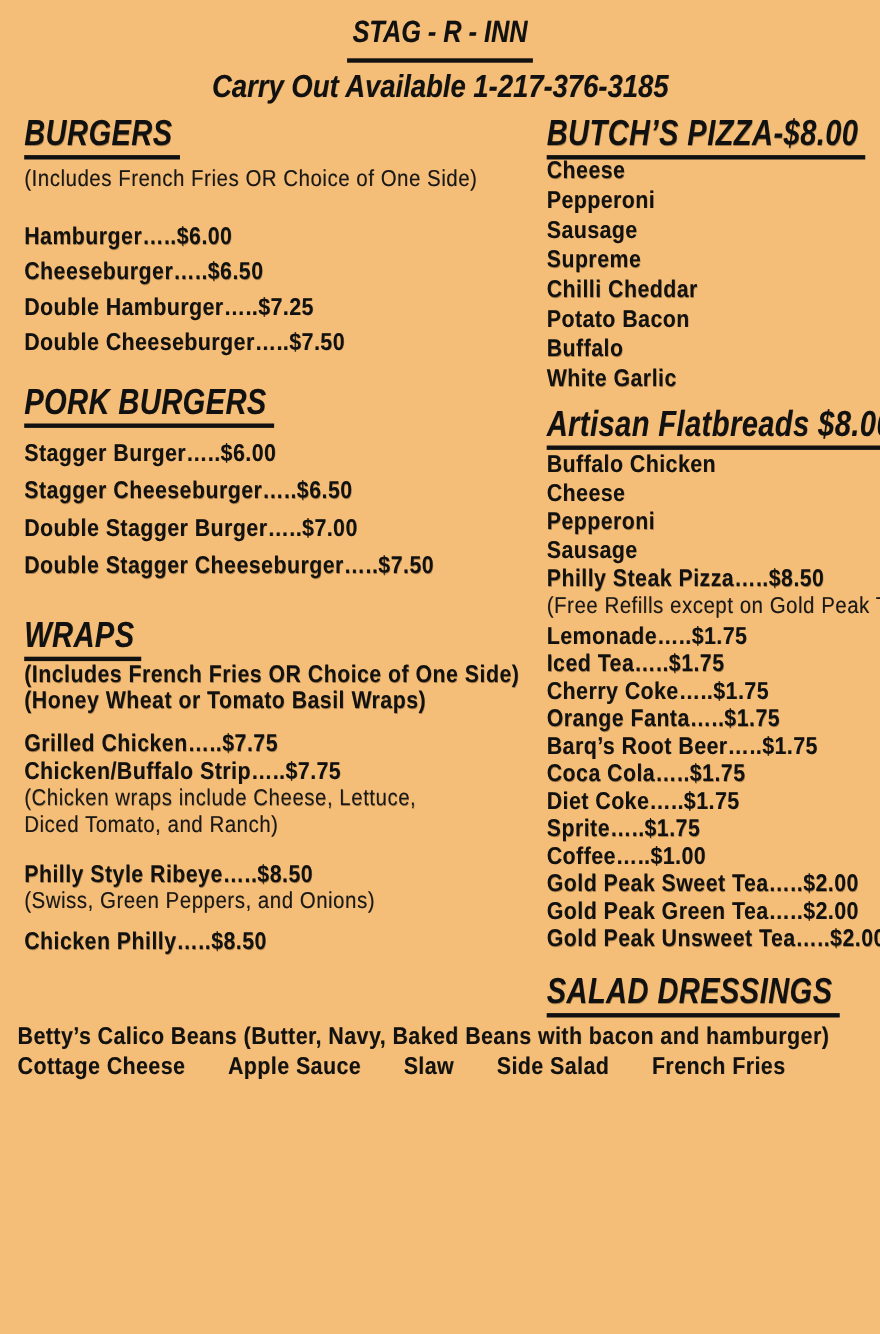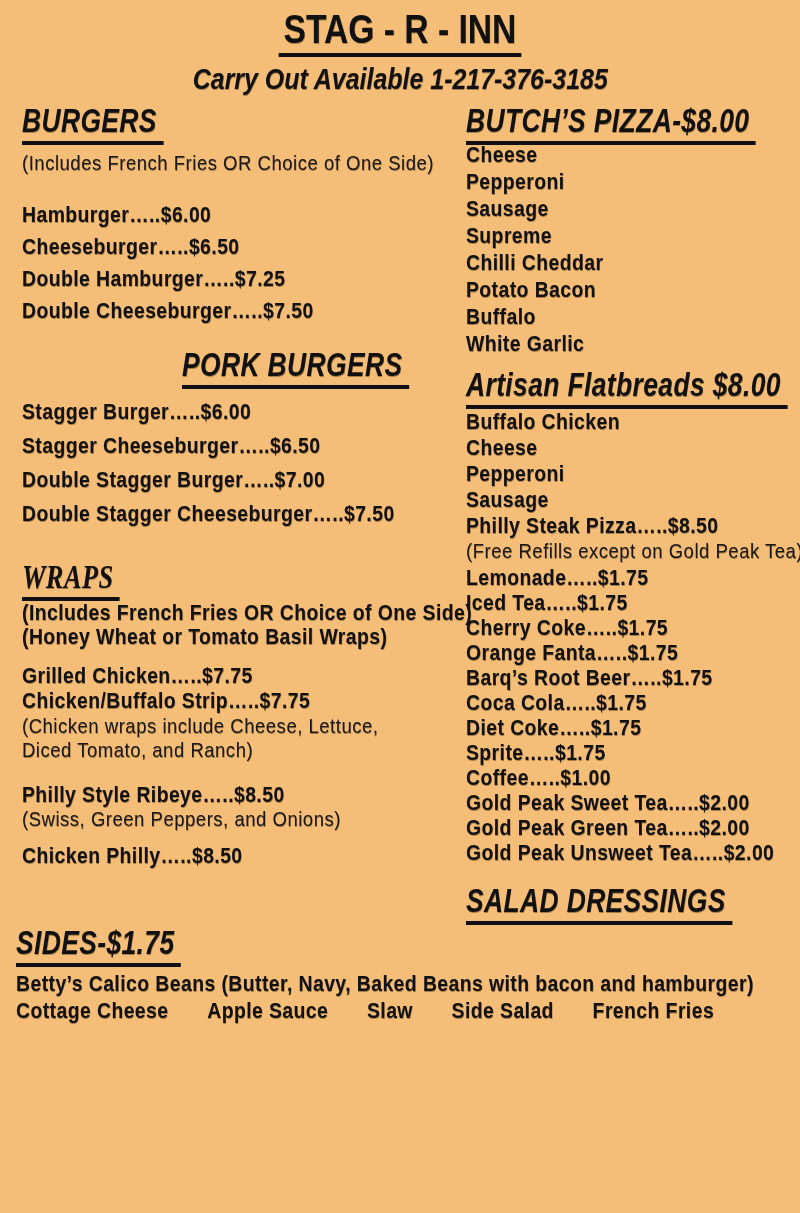--- a/index.html
+++ b/index.html
@@ -7,31 +7,31 @@
   body {
     background:#F5BE78;
     color:#111111;
     font-family:"Liberation Sans", sans-serif;
     overflow:hidden;
     text-shadow:0.5px 0.5px 0.5px rgba(70,45,10,0.45);
   }
 
   
   .header { text-align:center; padding-top:6px; }
-  .title-line { font-size:41px; font-weight:700; line-height:46px; }
+  .title-line { font-size:28px; font-weight:700; font-style:italic; line-height:46px; }
   .title-line .u-title {
     display:inline-block; white-space:nowrap;
     border-bottom:4px solid #111; padding:0 6px 1px 6px;
     transform:scaleX(0.82); transform-origin:50% 100%;
   }
   .subtitle-line { font-size:29px; font-weight:700; font-style:italic; line-height:44px; }
   .subtitle-line .cx { display:inline-block; white-space:nowrap; transform:scaleX(0.86); transform-origin:50% 50%; }
 
   
-  .content { display:flex; padding-left:22px; margin-top:2px; }
+  .content { display:flex; padding-left:22px; margin-top:2px;gap:31px; }
   .col-left  { width:444px; }
   .col-right { width:330px; }
 
   
   .sec-h { font-size:33px; font-weight:700; font-style:italic; line-height:36px; height:42px; }
   .sec-h .u {
     display:inline-block; white-space:nowrap; letter-spacing:0.5px;
     border-bottom:4px solid #111; padding:0 8px 2px 0;
     transform:scaleX(0.80); transform-origin:0 100%;
   }
@@ -52,23 +52,23 @@
   .pork-list    .item { line-height:34px; }
   .pizza-list   .item { line-height:27px; }
   .flat-list    .item { line-height:26px; }
   .bev-list     .item { line-height:25px; }
   .addons-list  .item { line-height:25px; }
   .dress-list   .item { line-height:24px; }
 
   
   .m-note      { margin-top:6px; }
   .burgers-list{ margin-top:24px; }
-  .pork-h      { margin-top:20px;text-align:right; }
+  .pork-h      { margin-top:20px; }
   .pork-list   { margin-top:6px; }
-  .wraps-h     { margin-top:28px;font-family:Liberation Serif, serif; }
+  .wraps-h     { margin-top:28px; }
   .wrapnote    { line-height:24px; }
   .wraps-item1 { margin-top:14px; }
   .wraps-note2lines { margin-top:1px; max-width:444px; }
   .wraps-ribeye{ margin-top:20px; }
   .wraps-philly{ margin-top:12px; }
   .addons-h    { margin-top:22px; }
   .addons-list { margin-top:6px; }
 
   .pizza-list  { margin-top:-4px; }
   .artisan-h   { margin-top:10px; }
@@ -199,23 +199,20 @@
     <div>
       <div class="sec-h salad-h">
         <span class="u">SALAD DRESSINGS</span>
       </div>
     </div>
 
   </div>
 </div>
 
 <div class="footer">
-  <div class="sec-h">
-    <span class="u">SIDES-$1.75</span>
-  </div>
   <div class="item nw line1">Betty’s Calico Beans (Butter, Navy, Baked Beans with bacon and hamburger)</div>
   <div class="sides-row">
       <div class="item">Cottage Cheese</div>
       <div class="item">Apple Sauce</div>
       <div class="item">Slaw</div>
       <div class="item">Side Salad</div>
       <div class="item">French Fries</div>
     </div>
 </div>
 

